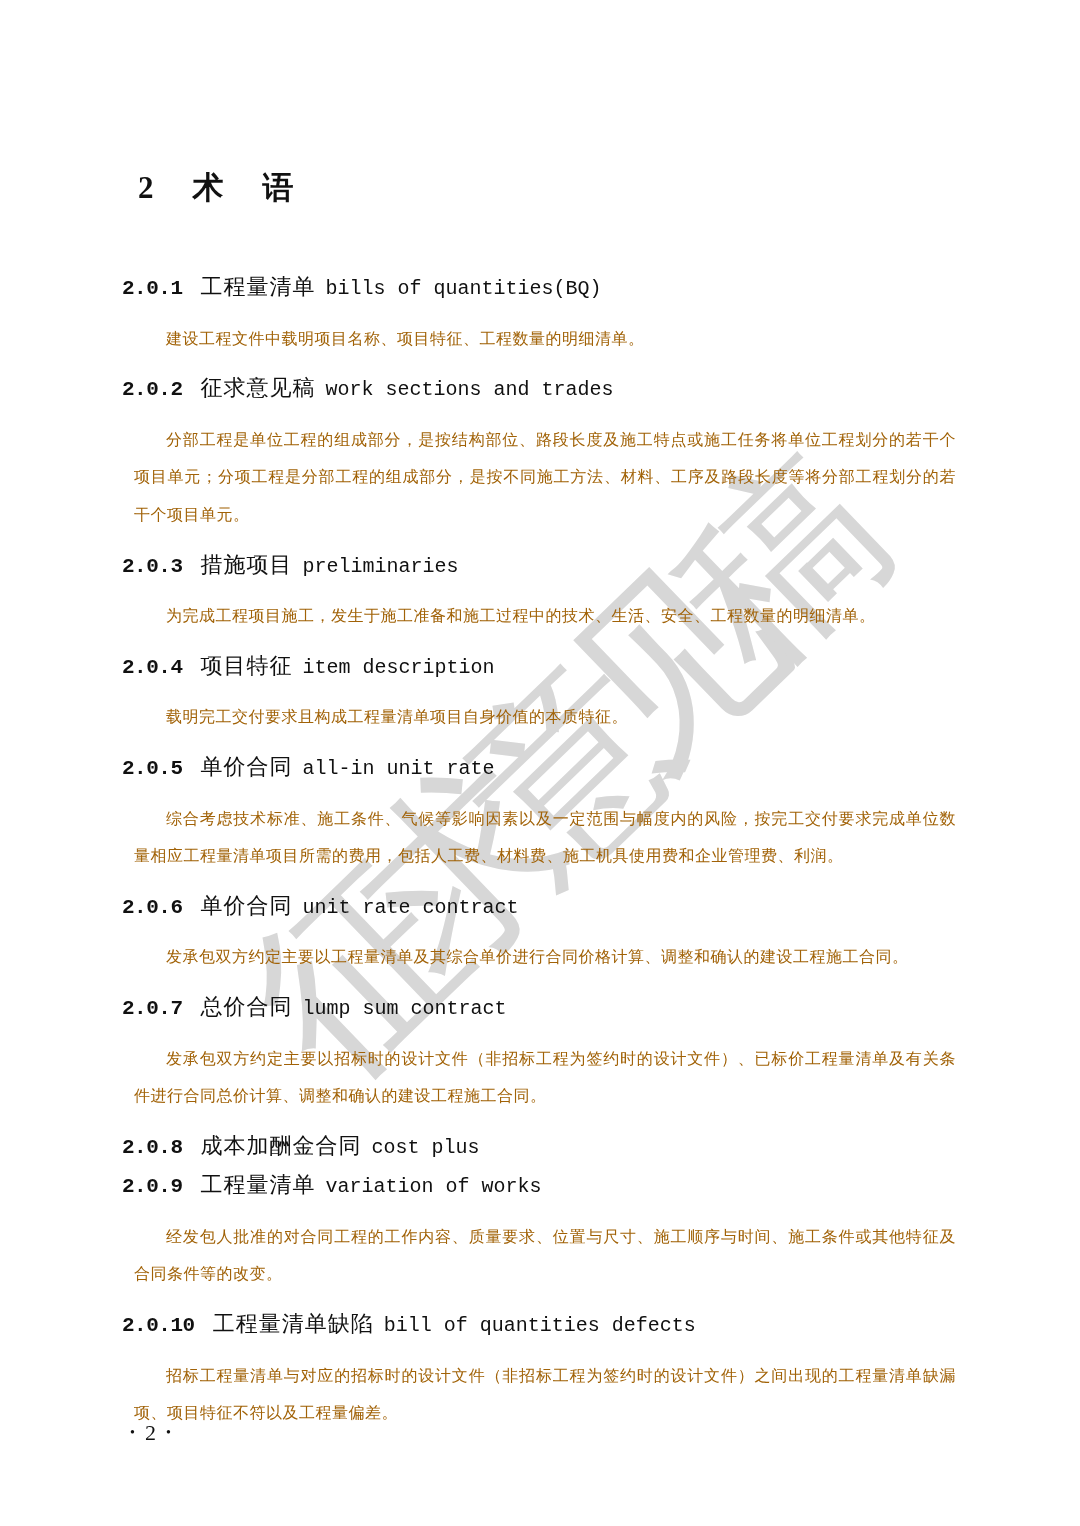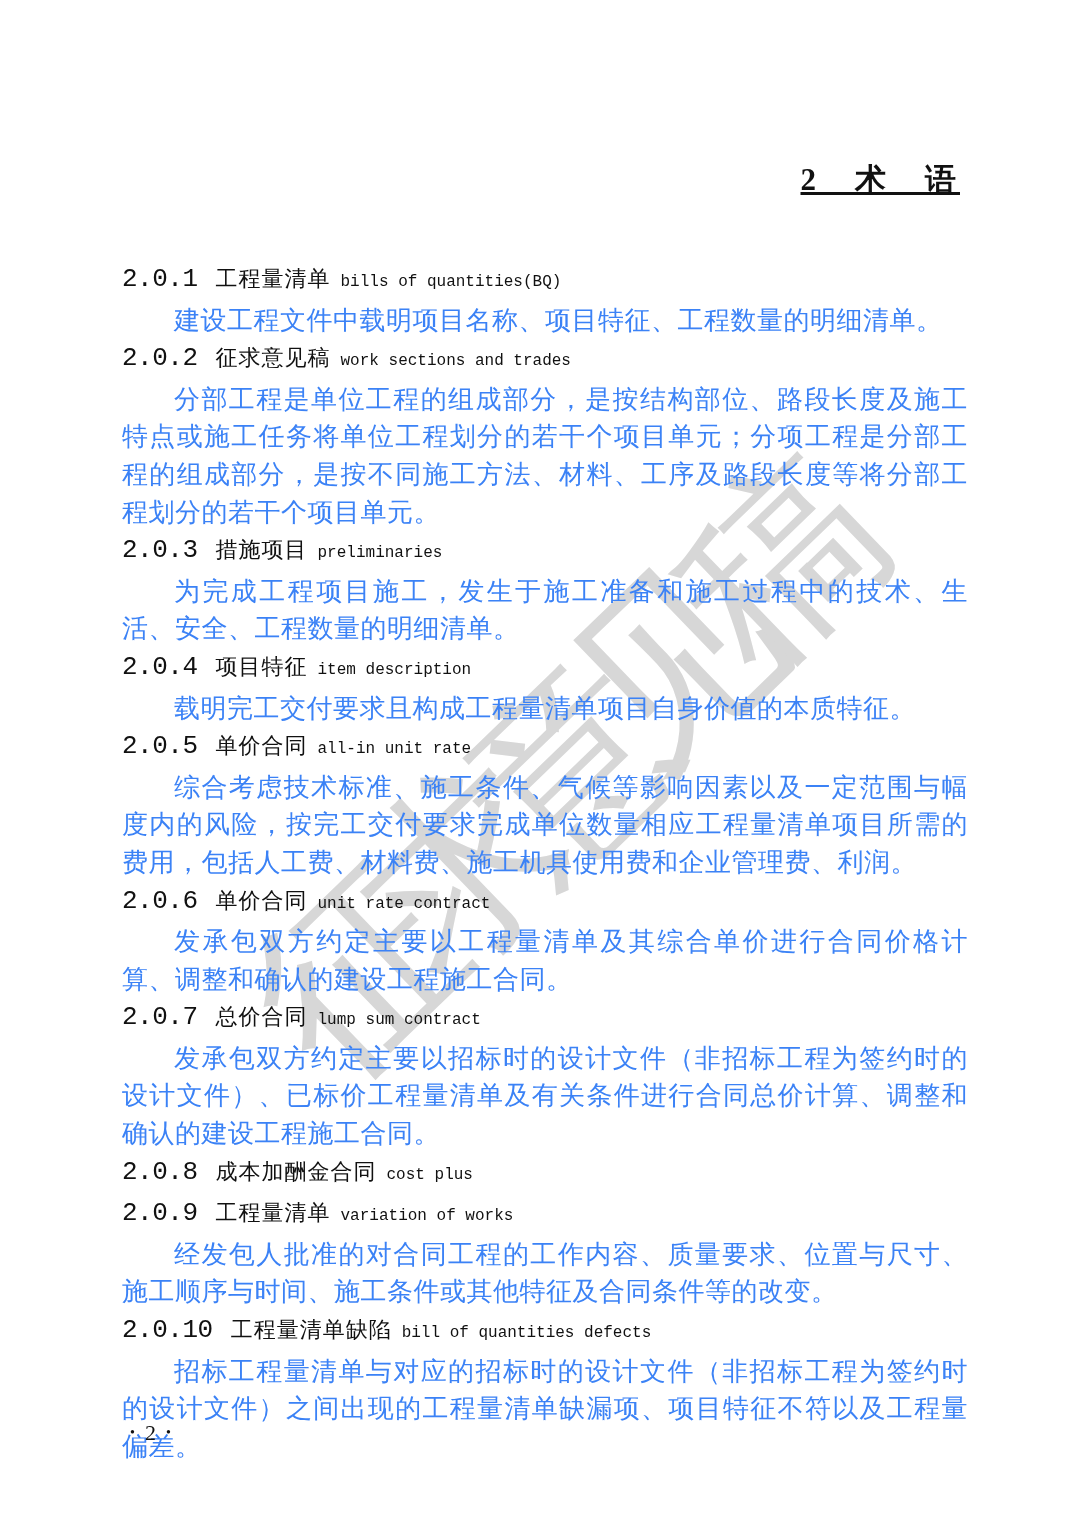--- a/index.html
+++ b/index.html
@@ -25,62 +25,61 @@
     font-weight:500;
     user-select:none;
   }
   .content {
     position:relative; z-index:1;
     width:846px;
     margin-left:122px;
     padding-top:152px;
   }
   .doc-title {
-    margin:8px;
-    text-align:right;
+    margin:16px;
+    text-align:left;
     font-size:31px;
     line-height:40px;
     font-weight:600;
     letter-spacing:4px;
     color:#111;
-    text-decoration:underline;
   }
   .sections { margin-top:60px; }
   .term-section { margin:0; }
   .sec-heading {
     font-size:22px;
     line-height:37.6px;
     white-space:nowrap;
     color:#111;
   }
   .sec-num {
     font-family:"Liberation Mono","DejaVu Sans Mono",monospace;
-    font-size:26px;
-    font-weight:400;
+    font-size:21px;
+    font-weight:700;
     margin-right:18px;
     letter-spacing:-0.5px;
   }
   .sec-term {
     font-weight:400;
     margin-right:10px;
     letter-spacing:1px;
   }
   .sec-en {
     font-family:"Liberation Mono","DejaVu Sans Mono",monospace;
-    font-size:16px;
+    font-size:20px;
     font-weight:500;
   }
   .sec-body {
-    margin:0;
-    font-size:26px;
+    margin:12px;
+    font-size:16px;
     line-height:37.6px;
     text-align:justify;
     text-indent:2em;
     letter-spacing:0.5px;
-    color:#3b82f6;
+    color:#a16207;
   }
   .footer {
     position:absolute;
     left:130px; top:1420px;
     z-index:1;
     color:#111;
     white-space:nowrap;
   }
   .footer .dot { font-size:14px; vertical-align:3px; }
   .footer .num {

